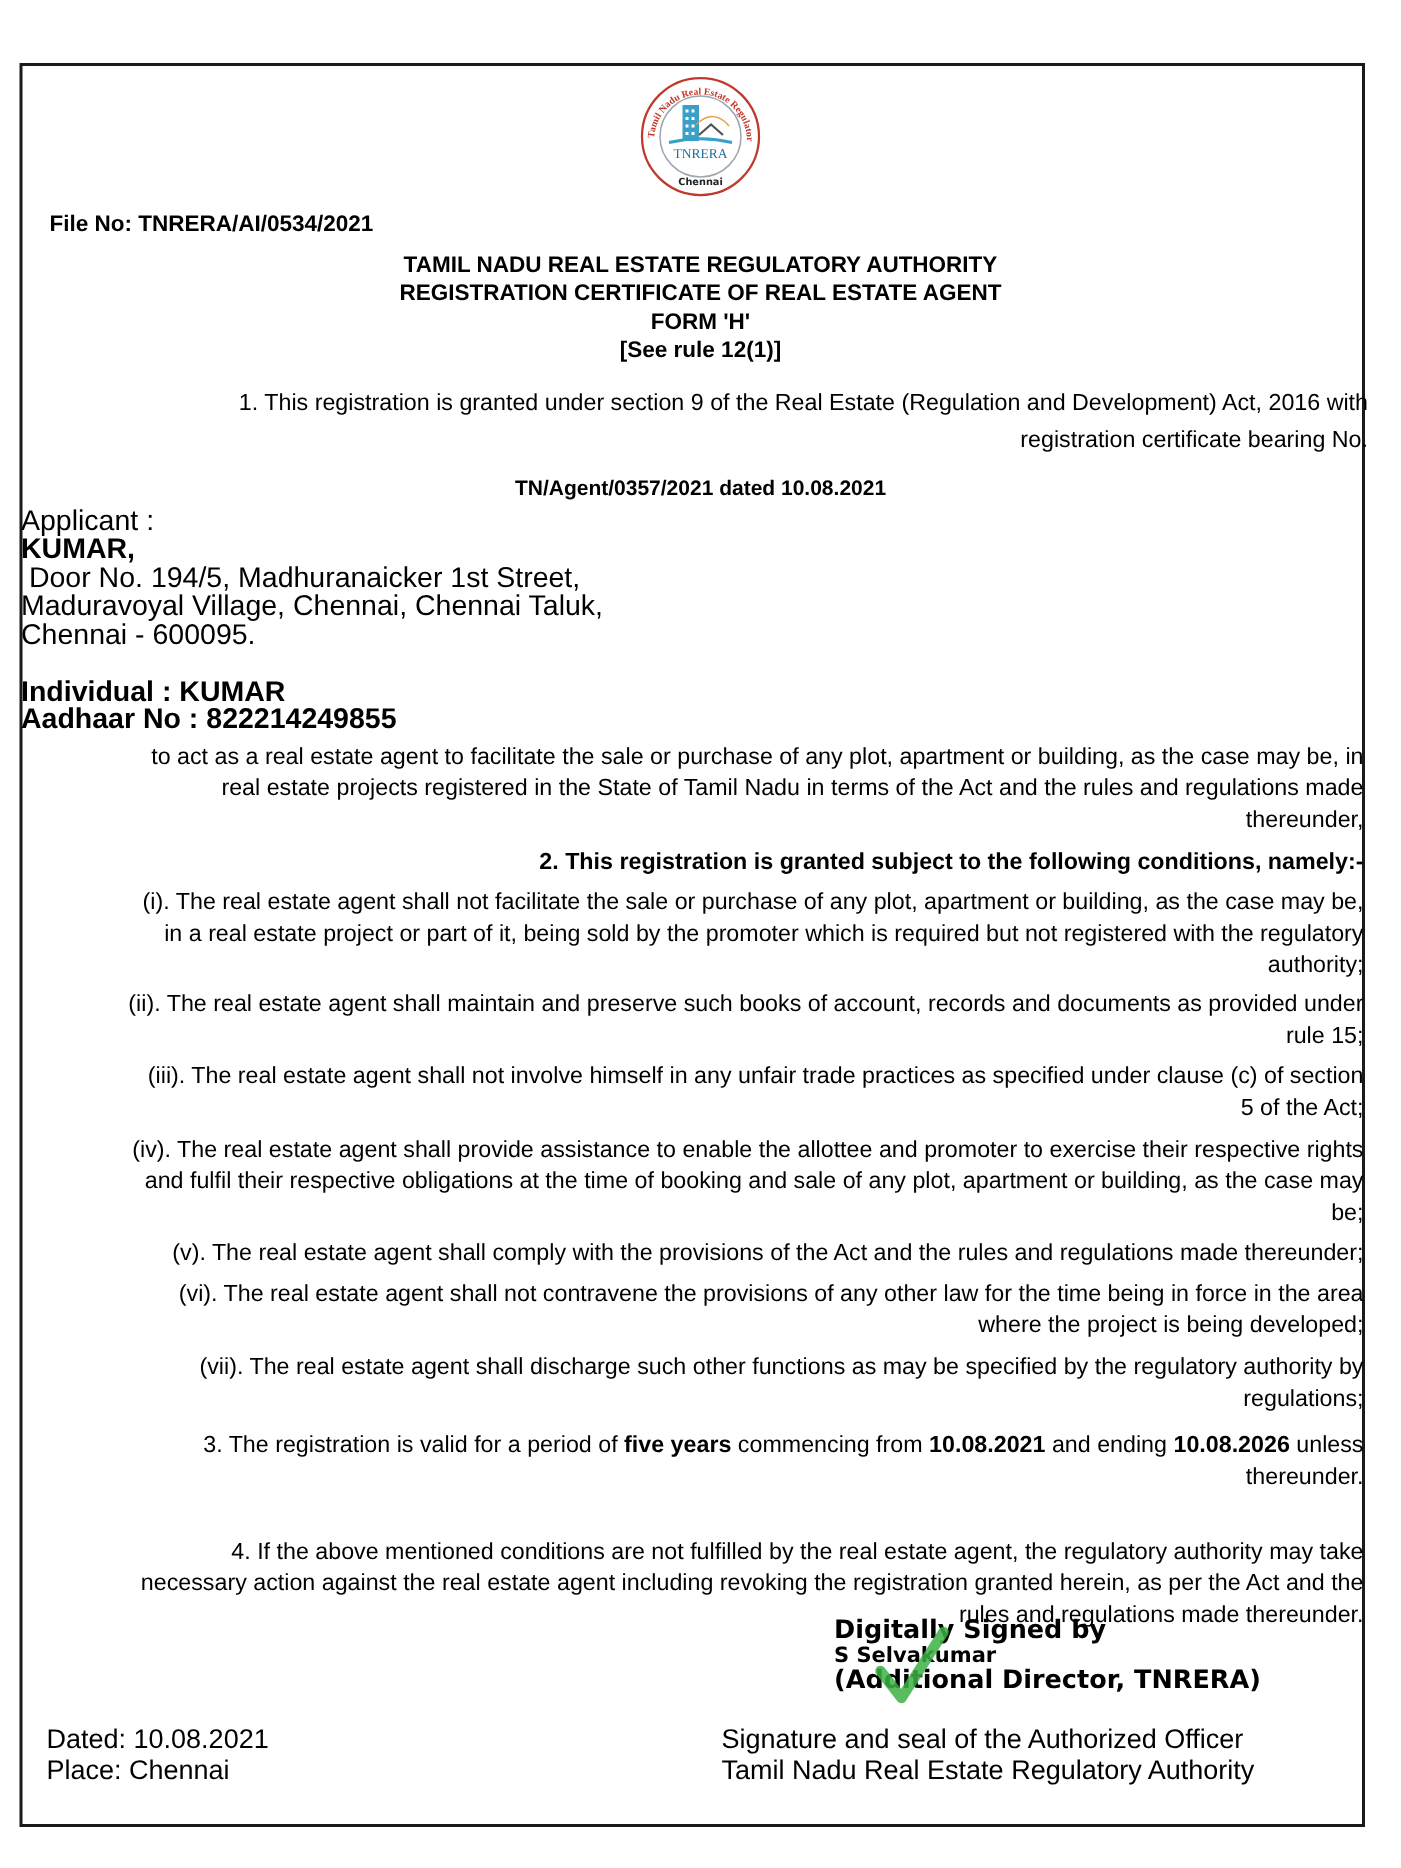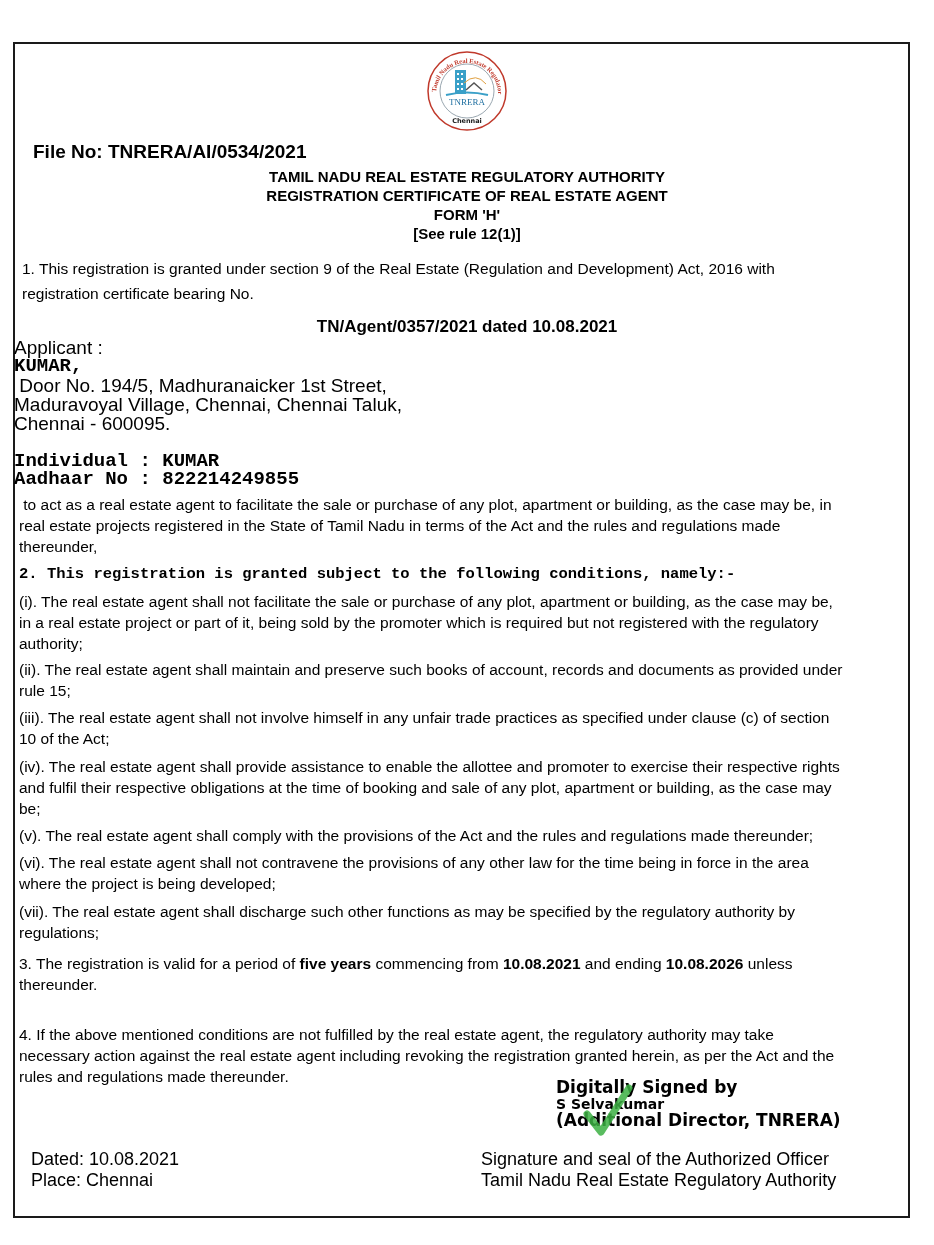--- a/index.html
+++ b/index.html
@@ -2,28 +2,28 @@
 <html><head>
 <meta charset="utf-8">
 <style>
   html, body { margin: 0; padding: 0; background: #ffffff; }
   body { width: 934px; height: 1245px; position: relative; overflow: hidden;
          font-family: "Liberation Sans", sans-serif; color: #000; }
   .frame { position: absolute; left: 13px; top: 42px; width: 897px; height: 1176px;
            border: 2px solid #1a1a1a; box-sizing: border-box; }
   .abs { position: absolute; white-space: nowrap; }
   .logo { position: absolute; left: 424px; top: 50px; width: 86px; height: 82px; }
-  .file-no { left: 33px; top: 141px; font-size: 19px; font-weight: bold; }
+  .file-no { left: 33px; top: 141px; font-size: 15px; font-weight: bold; }
   .head { position: absolute; left: 0; width: 934px; text-align: center;
           font-size: 15px; font-weight: bold; line-height: 19px; }
-  .p { position: absolute; left: 19px; width: 890px; font-size: 15.5px; line-height: 21px; }
+  .p { position: absolute; left: 19px; width: 890px; font-size: 15.5px; line-height: 21px; text-align: right; }
   .reg-no { position: absolute; left: 0; width: 934px; top: 317px; text-align: center;
-            font-size: 17px; font-weight: bold; }
+            font-size: 14px; font-weight: bold; }
   .small { position: absolute; left: 14px; font-size: 19px; line-height: 19px; white-space: nowrap; text-align: center; }
-  .bold { font-weight: bold; font-family: Liberation Mono, monospace; }
+  .bold { font-weight: bold; }
   .sig-block { position: absolute; left: 556px; top: 1081px; font-family: "DejaVu Sans", sans-serif; }
   .sig-small { font-size: 17px; font-weight: bold; line-height: 13px; }
   .sig-name { font-size: 14px; font-weight: bold; line-height: 20px; }
   .check { position: absolute; left: 583px; top: 1084px; width: 50px; height: 52px; }
   .footer { font-size: 18px; line-height: 21px; }
 </style>
 </head>
 <body>
 
 <div class="frame"></div>
@@ -87,21 +87,21 @@
   <div>(i). The real estate agent shall not facilitate the sale or purchase of any plot, apartment or building, as the case may be,</div>
   <div>in a real estate project or part of it, being sold by the promoter which is required but not registered with the regulatory</div>
   <div>authority;</div>
 </div>
 <div class="p" style="top:659px">
   <div>(ii). The real estate agent shall maintain and preserve such books of account, records and documents as provided under</div>
   <div>rule 15;</div>
 </div>
 <div class="p" style="top:707px">
   <div>(iii). The real estate agent shall not involve himself in any unfair trade practices as specified under clause (c) of section</div>
-  <div>10 of the Act;</div>
+  <div>5 of the Act;</div>
 </div>
 <div class="p" style="top:756px">
   <div>(iv). The real estate agent shall provide assistance to enable the allottee and promoter to exercise their respective rights</div>
   <div>and fulfil their respective obligations at the time of booking and sale of any plot, apartment or building, as the case may</div>
   <div>be;</div>
 </div>
 <div class="p" style="top:825px">
   <div>(v). The real estate agent shall comply with the provisions of the Act and the rules and regulations made thereunder;</div>
 </div>
 <div class="p" style="top:852px">

